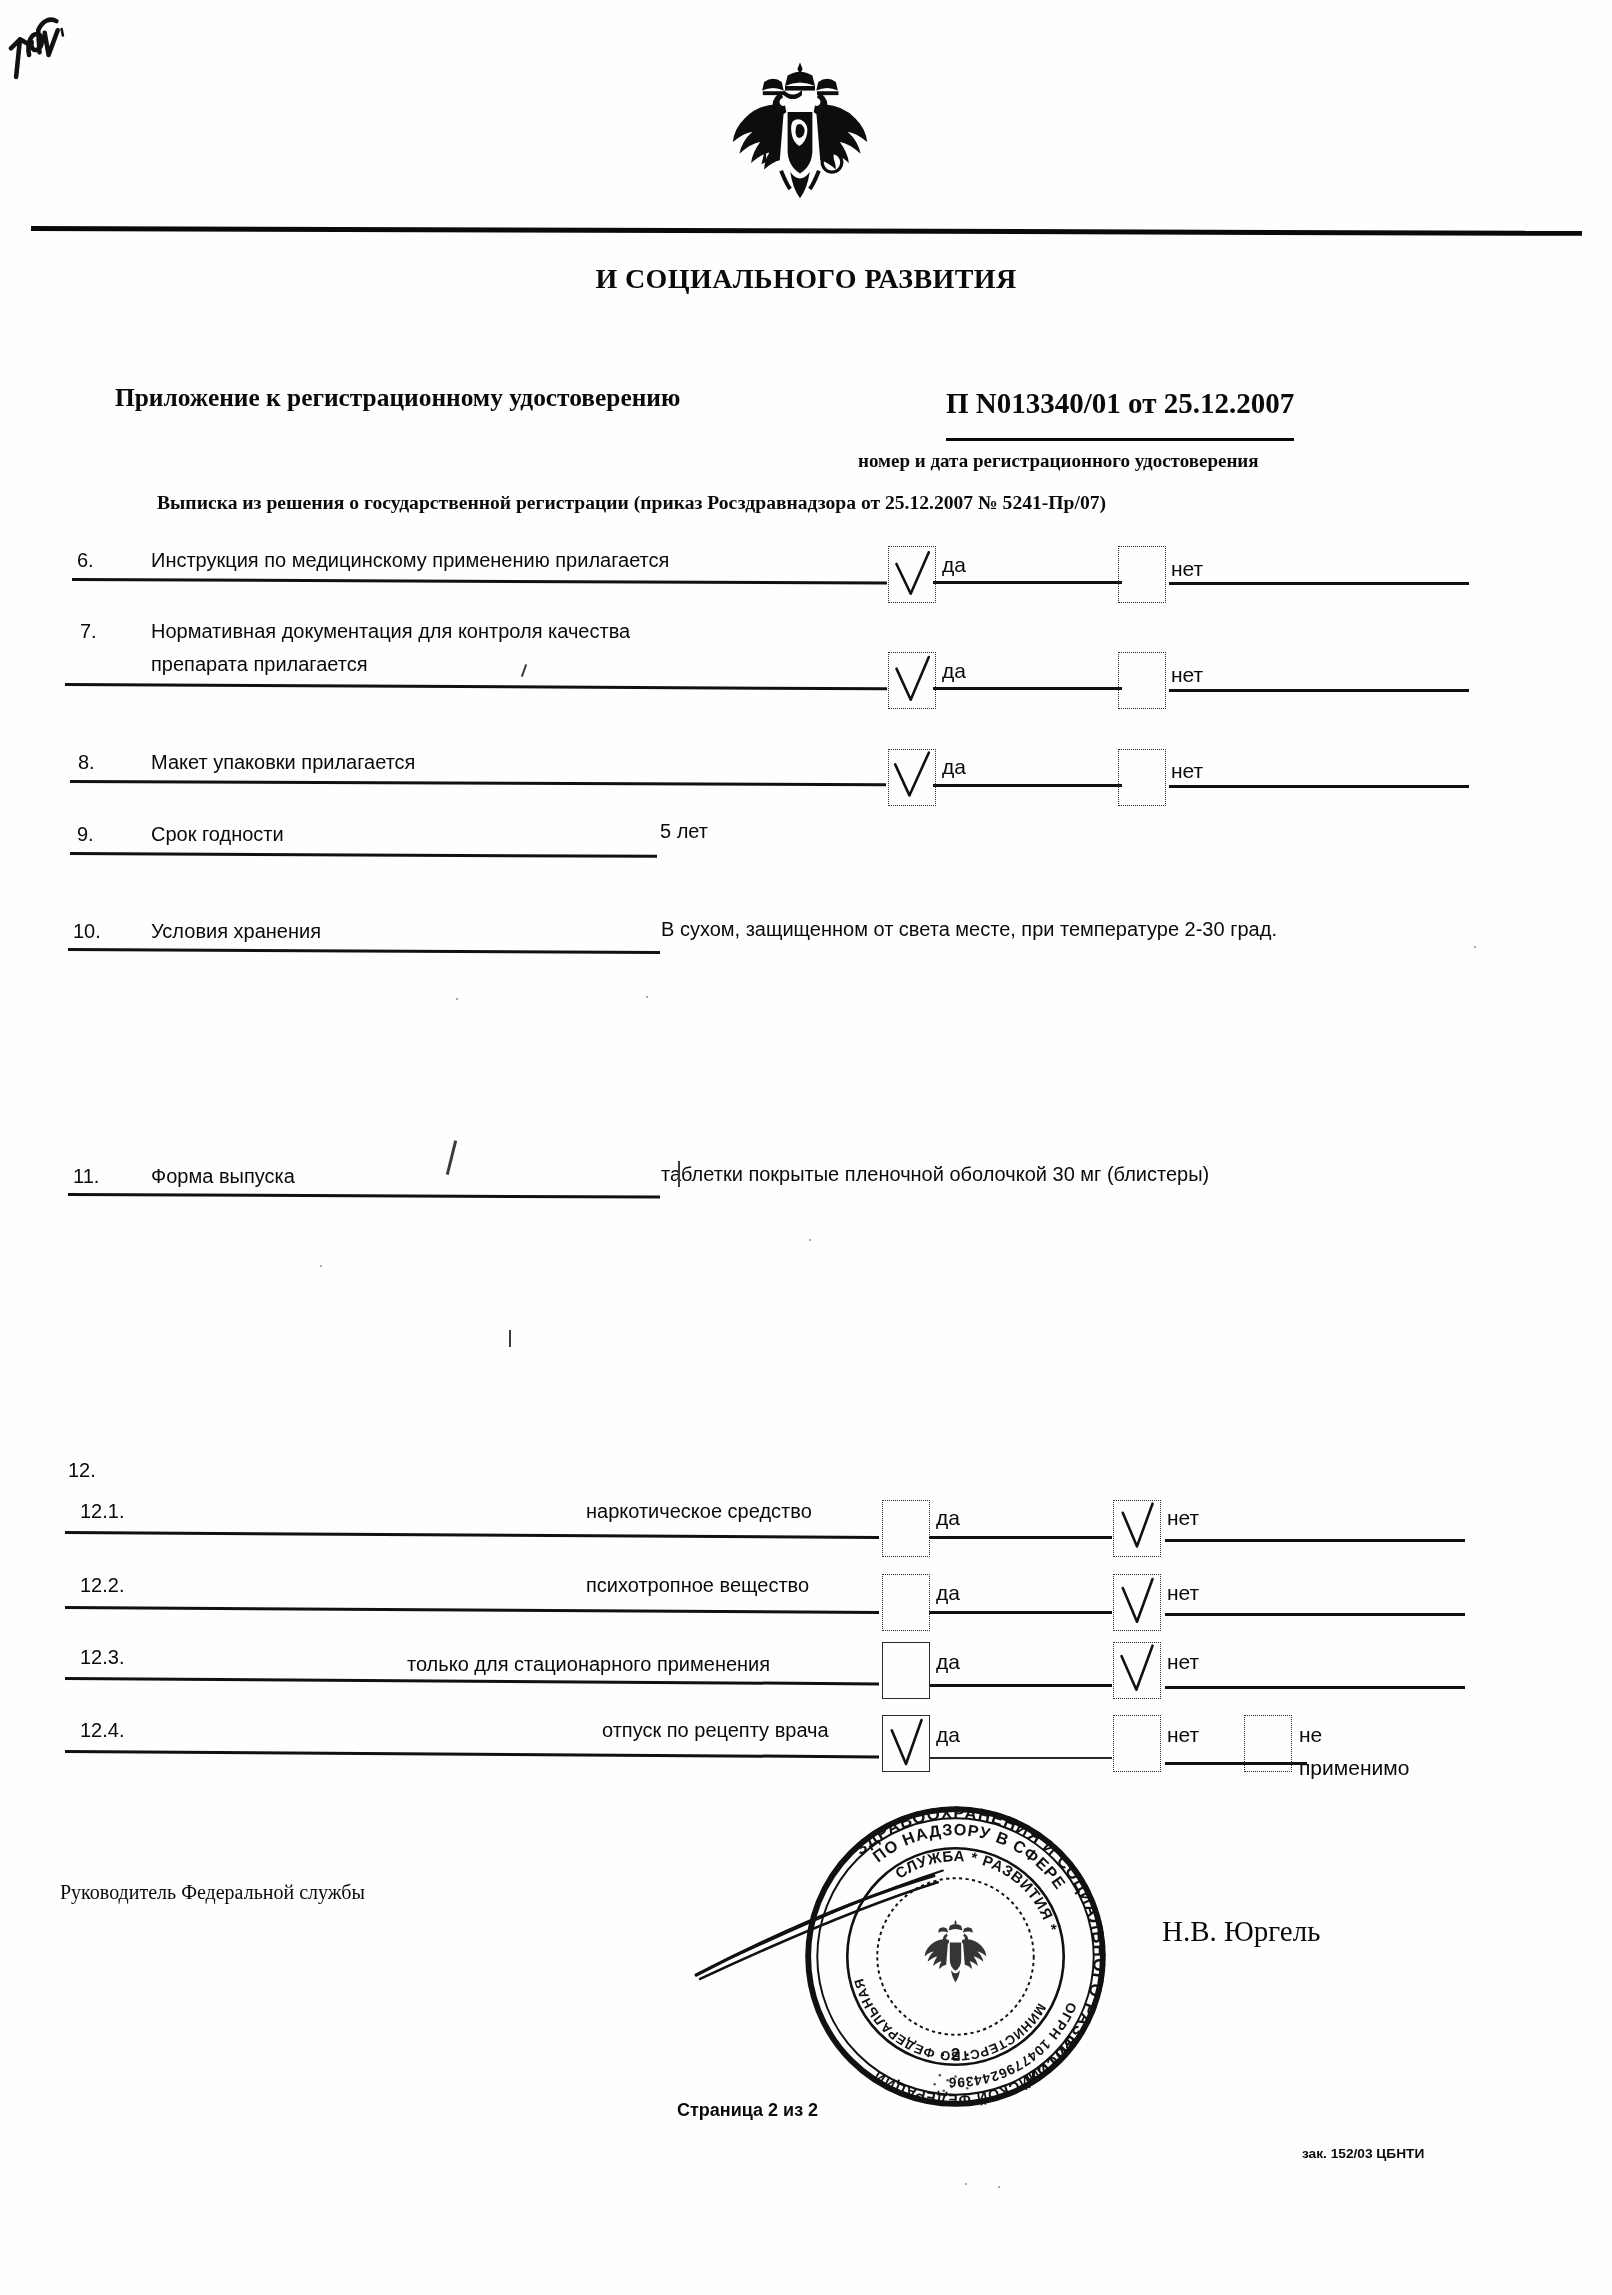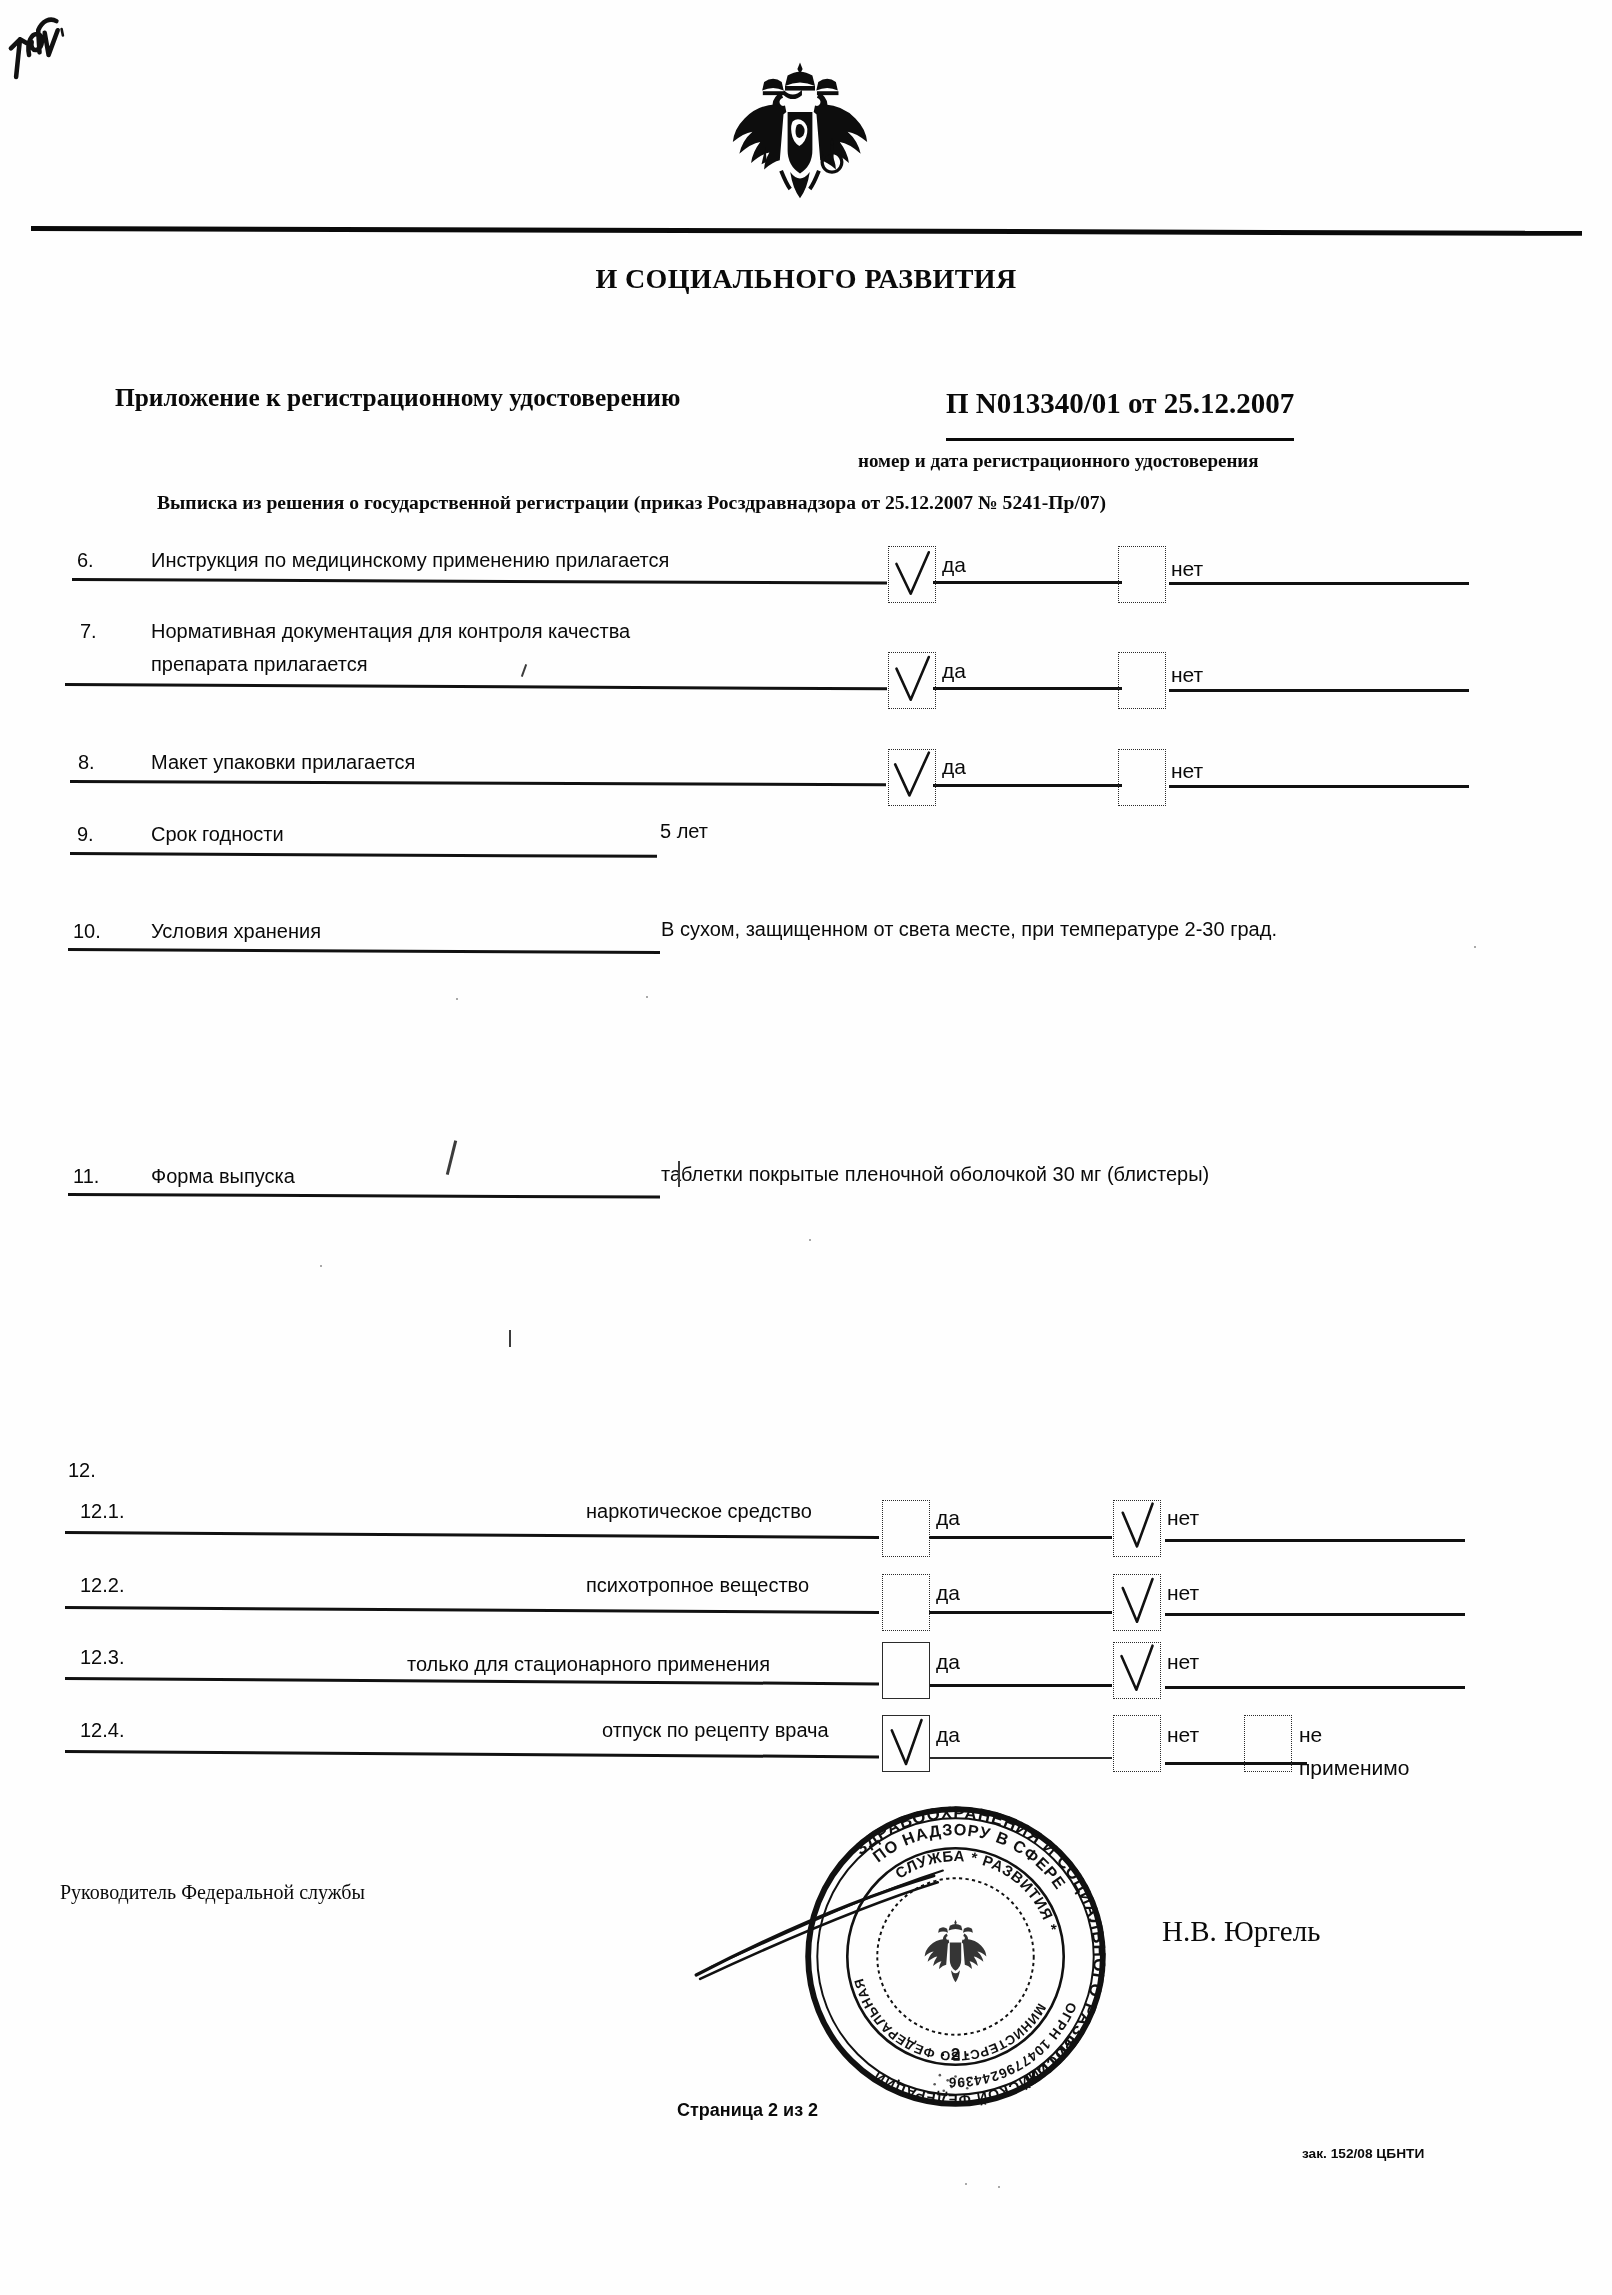--- a/index.html
+++ b/index.html
@@ -504,21 +504,21 @@
       <circle cx="254" cy="460" r="2"></circle>
         <circle cx="278" cy="462" r="2"></circle>
         <circle cx="266" cy="456" r="2"></circle>
       <circle cx="242" cy="466" r="2"></circle>
     </g>
   </svg>
 
   <div class="sign-name">Н.В. Юргель</div>
 
   <div class="page-footer">Страница 2 из 2</div>
-  <div class="order-code">зак. 152/08 ЦБНТИ</div>
+  <div class="order-code">зак. 152/03 ЦБНТИ</div>
 
   <div class="speck" style="left:456px; top:998px;"></div>
   <div class="speck" style="left:646px; top:996px;"></div>
   <div class="speck" style="left:809px; top:1239px;"></div>
   <div class="speck" style="left:320px; top:1265px;"></div>
   <div class="speck" style="left:1474px; top:946px;"></div>
   <div class="speck" style="left:965px; top:2183px;"></div>
   <div class="speck" style="left:998px; top:2186px;"></div>
   <div class="stray" style="left:509px; top:1330px; width:2px; height:17px;"></div>
   <div class="stray" style="left:450px; top:1140px; width:2.6px; height:35px; transform:rotate(14deg);"></div>

